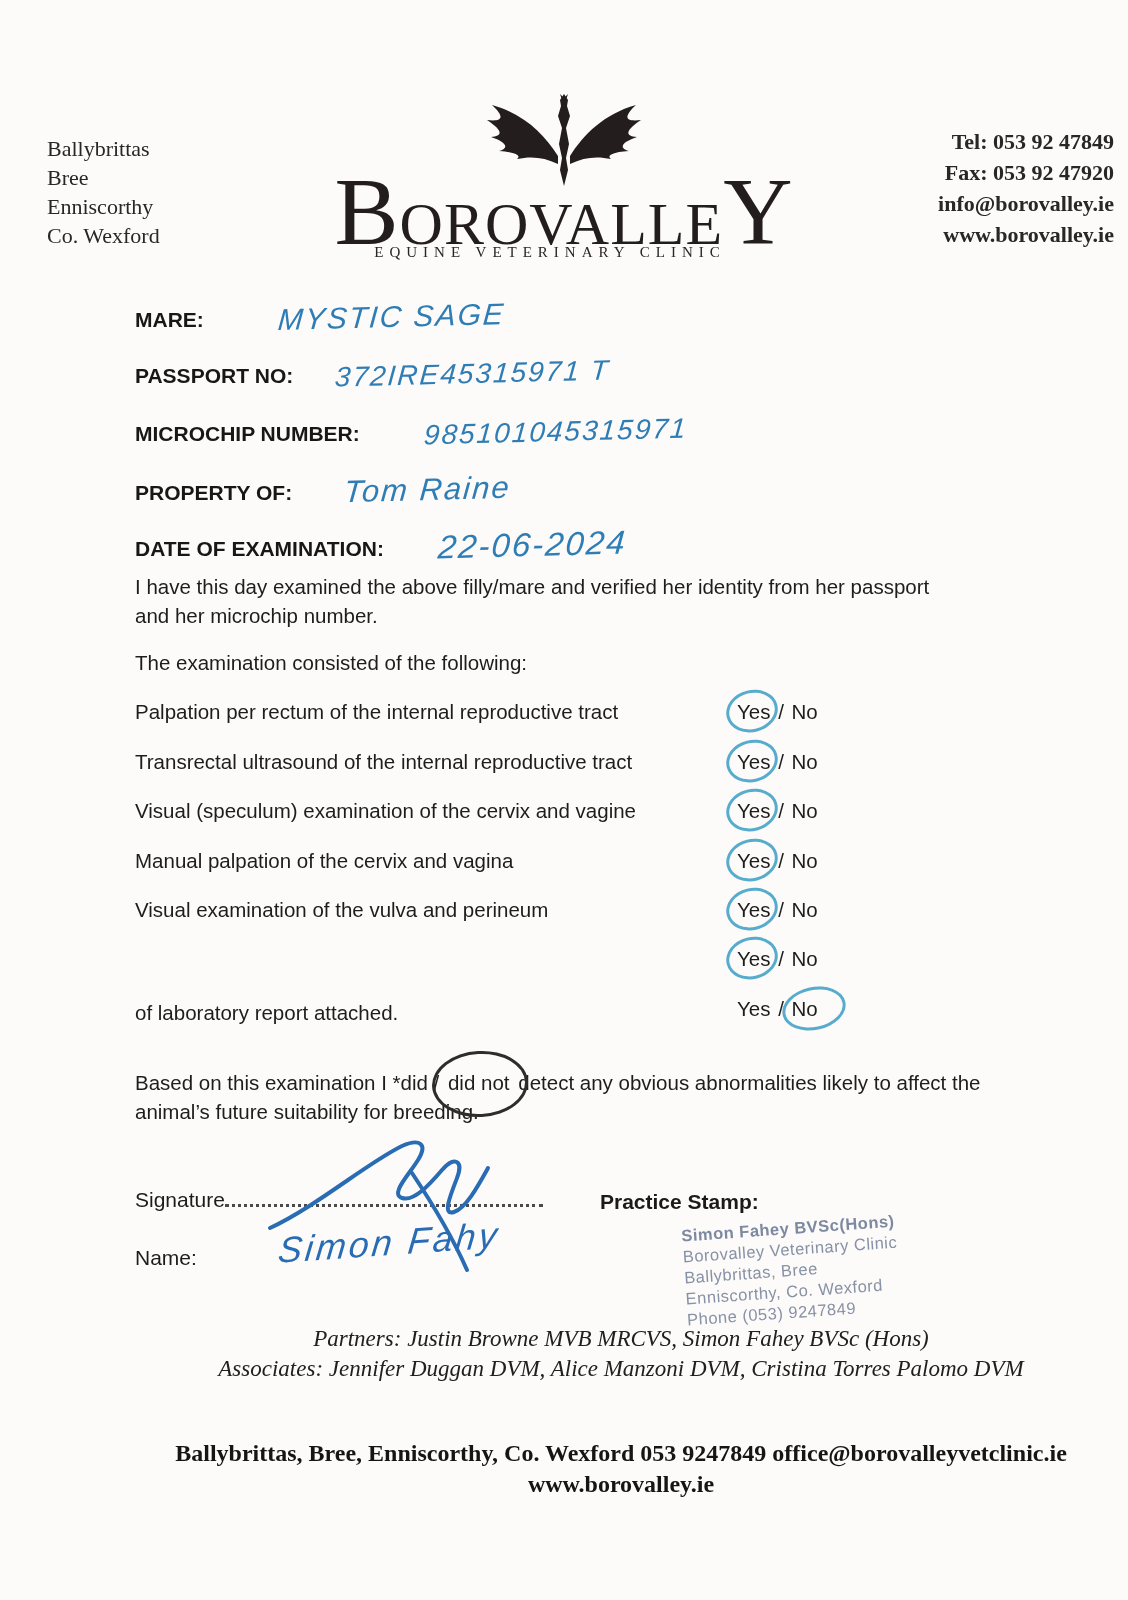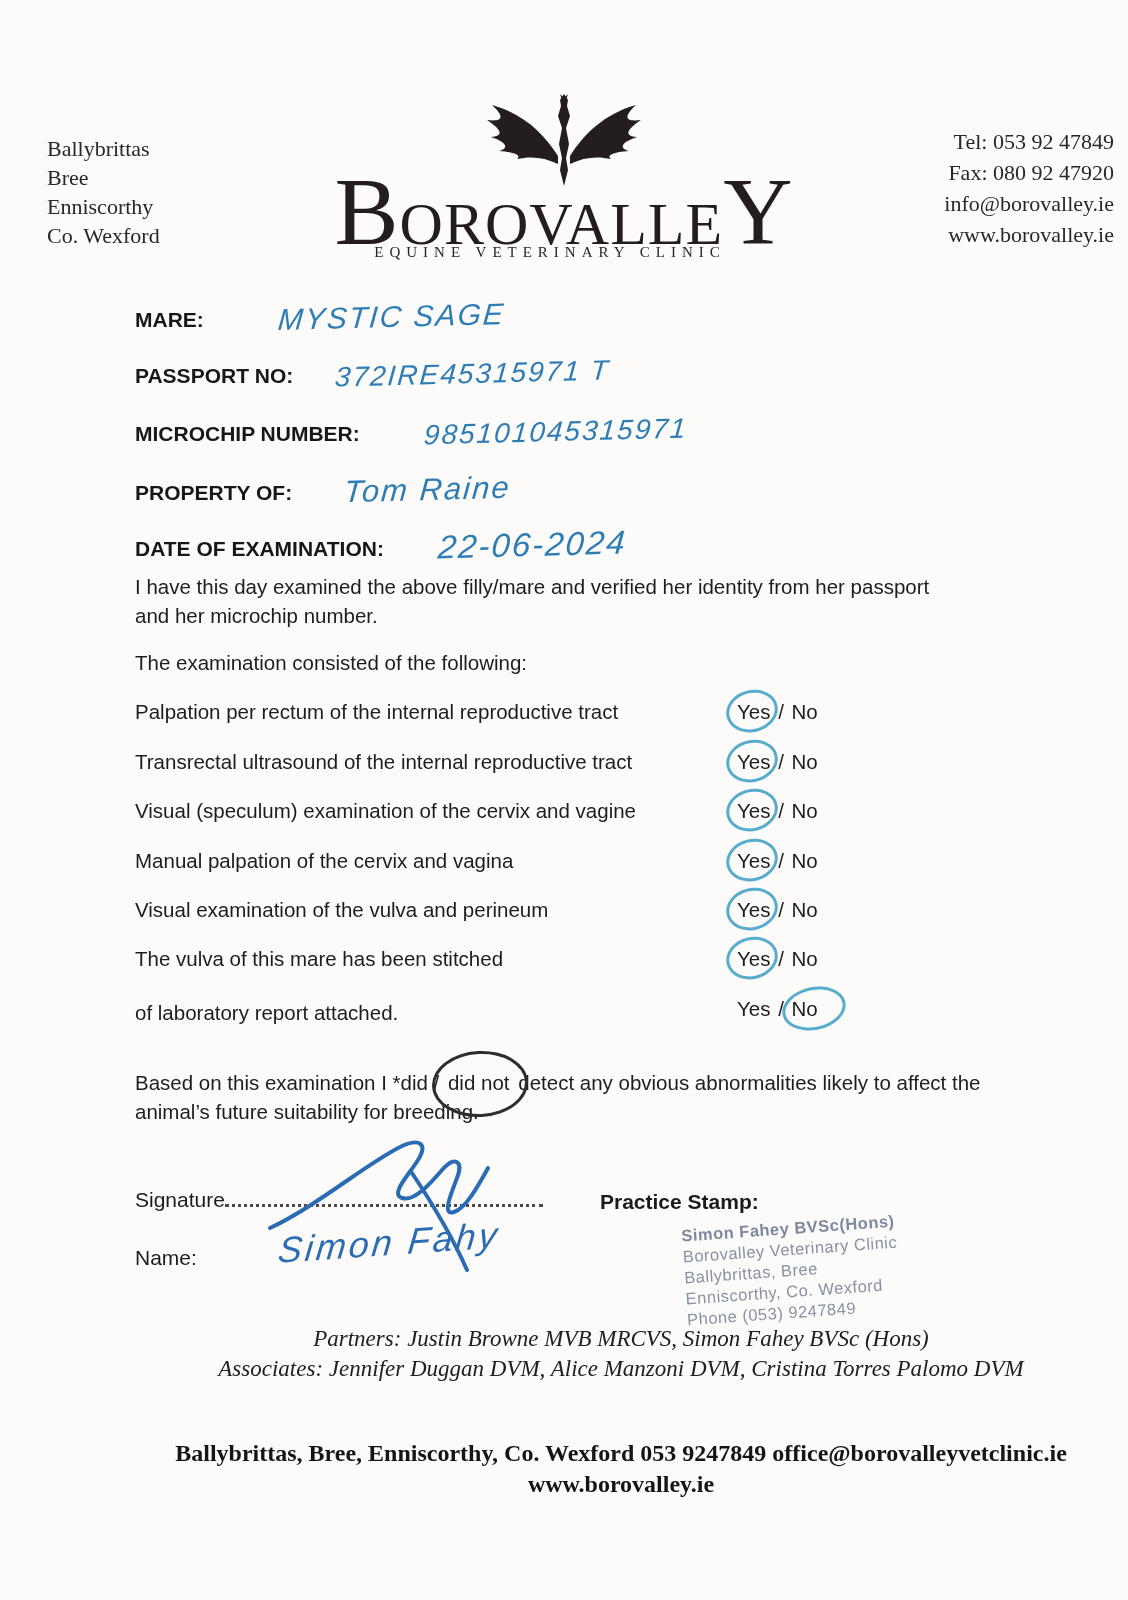--- a/index.html
+++ b/index.html
@@ -5,21 +5,21 @@
   html,body{margin:0;padding:0;background:#e8e8e8;}
   .page{
     position:relative;width:1128px;height:1600px;margin:0 auto;
     background:#fcfbf9;overflow:hidden;
     font-family:"Liberation Sans",sans-serif;color:#1c1c1c;padding-left:38px;
   }
   
   .address{position:absolute;left:47px;top:134px;font-family:"Liberation Serif",serif;
     font-size:22px;line-height:29px;color:#2a2623;}
   .contact{position:absolute;right:52px;top:126px;text-align:right;
-    font-family:"Liberation Serif",serif;font-size:22px;line-height:31px;color:#2a2623;}
+    font-family:"Liberation Serif",serif;font-size:22px;line-height:31px;color:#2a2623;font-weight:bold;}
   .logo-block{position:absolute;left:314px;top:92px;width:500px;text-align:center;}
   .pegasus{display:block;margin:0 auto -24px auto;}
   .logo-word{font-family:"Liberation Serif",serif;color:#241d1d;white-space:nowrap;
     letter-spacing:1px;line-height:1;}
   .logo-word .cap{font-size:96px;}
   .logo-word .mid{font-size:60px;}
   .logo-sub{font-family:"Liberation Serif",serif;font-size:15px;letter-spacing:6px;
     color:#2b2424;margin-top:-16px;padding-right:28px;}
   
   .field{position:absolute;left:135px;display:flex;align-items:baseline;gap:16px;}
@@ -82,21 +82,21 @@
       </g>
     </svg>
     <div class="logo-word">
       <span class="cap">B</span><span class="mid">OROVALLE</span><span class="cap">Y</span>
     </div>
     <div class="logo-sub">EQUINE VETERINARY CLINIC</div>
   </div>
 
   <div class="contact">
     <div>Tel: 053 92 47849</div>
-    <div>Fax: 080 92 47920</div>
+    <div>Fax: 053 92 47920</div>
     <div>info@borovalley.ie</div>
     <div>www.borovalley.ie</div>
   </div>
 
   <div class="field" style="top:300px">
     <span class="field-label">MARE:</span>
     <span class="hand" style="font-size:30px;margin-left:58px">MYSTIC SAGE</span>
   </div>
   <div class="field" style="top:358px">
     <span class="field-label">PASSPORT NO:</span>
@@ -132,21 +132,20 @@
   </div>
   <div class="exam-row" style="top:849px">
     <span>Manual palpation of the cervix and vagina</span>
     <span class="yn"><span class="word circled">Yes</span><span> / </span><span class="word">No</span></span>
   </div>
   <div class="exam-row" style="top:898px">
     <span>Visual examination of the vulva and perineum</span>
     <span class="yn"><span class="word circled">Yes</span><span> / </span><span class="word">No</span></span>
   </div>
   <div class="exam-row" style="top:947px">
-    <span>The vulva of this mare has been stitched</span>
     <span class="yn"><span class="word circled">Yes</span><span> / </span><span class="word">No</span></span>
   </div>
   <div class="exam-row" style="top:997px">
     <span style="display:block;margin-top:4px">of laboratory report attached.</span>
     <span class="yn"><span class="word">Yes</span><span> / </span><span class="word circled-wide">No</span></span>
   </div>
 
   <div class="para" style="top:1068px;width:895px">
     <span>Based on this examination I *did / </span><span class="circle-black">did not</span><span> detect any obvious abnormalities likely to affect the animal’s future suitability for breeding.</span>
   </div>

